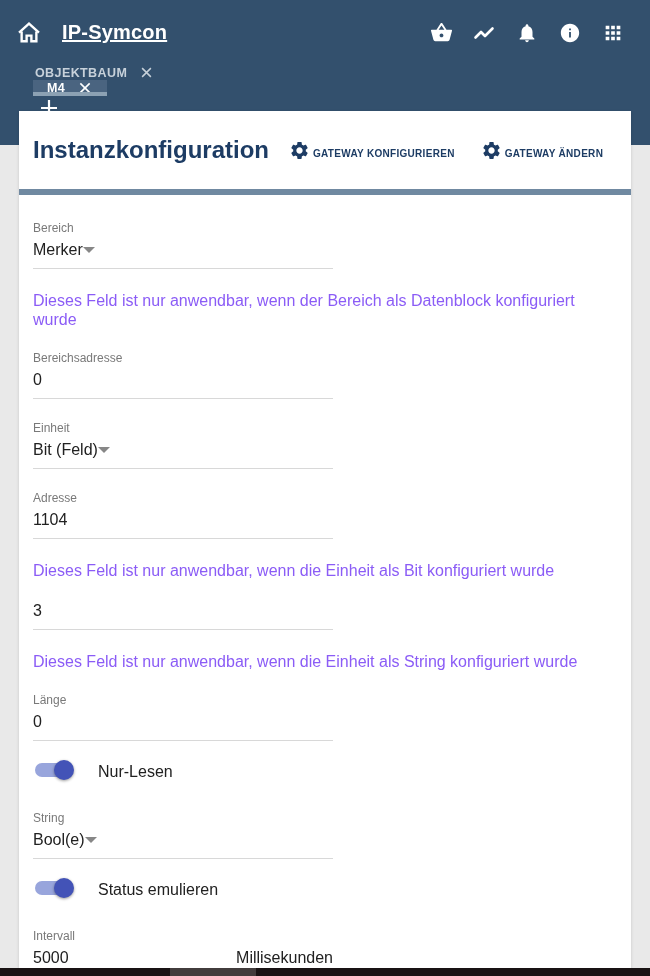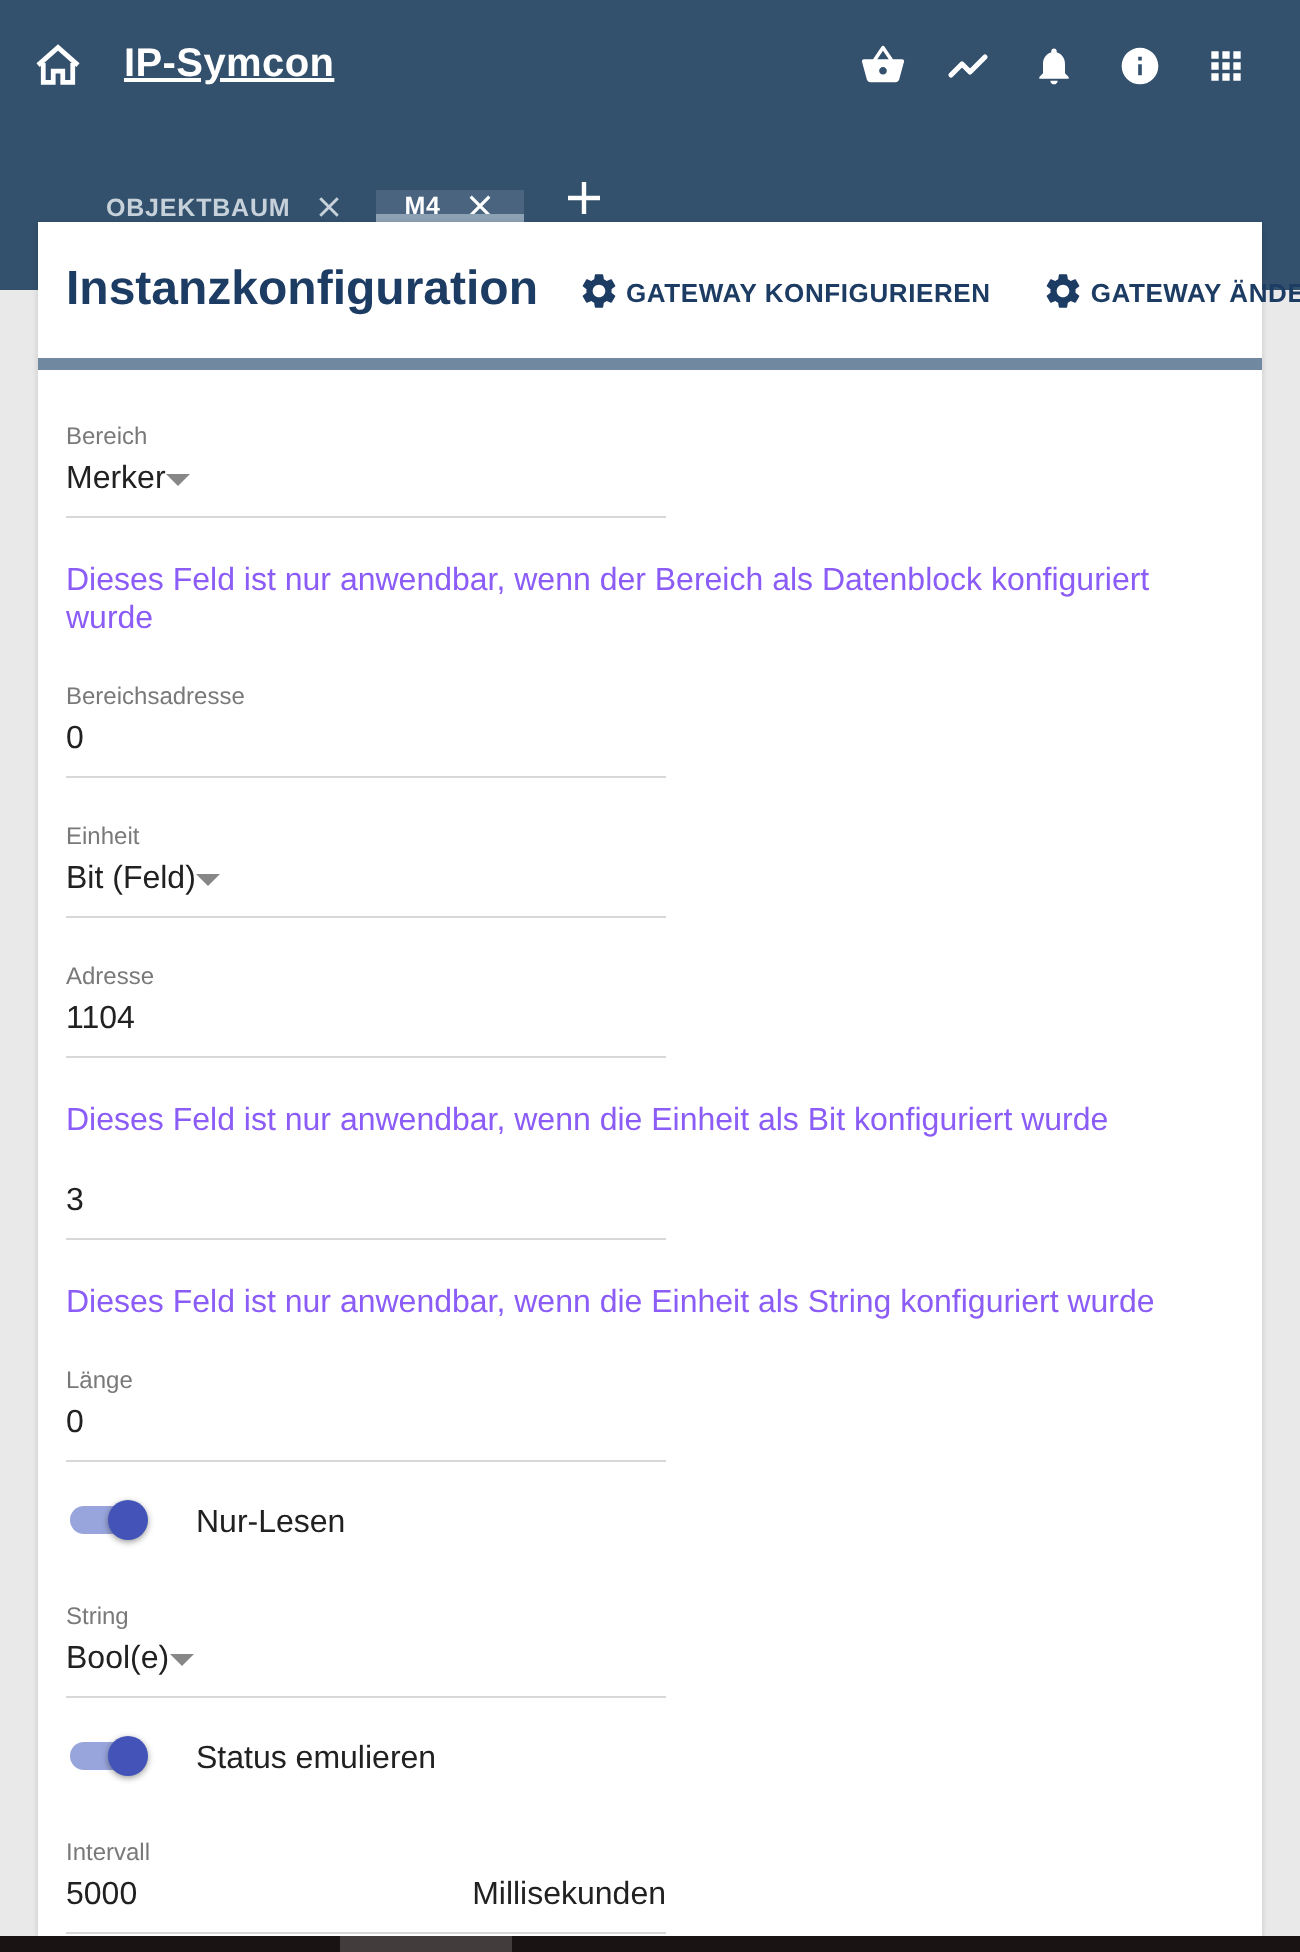--- a/index.html
+++ b/index.html
@@ -10,36 +10,36 @@
   .header { height:145px; background:#33506d; position:relative; }
   .topbar { height:65px; display:flex; align-items:center; padding:0 25px 0 16px; }
   .logo { display:flex; align-items:center; gap:20px; color:#fff; cursor:pointer;text-decoration:underline; }
   .logo svg { display:block; }
   .app-title { font-size:20px; font-weight:bold; color:#fff; letter-spacing:0.2px; }
   .topbar-spacer { flex:1; }
   .topbar-icons { display:flex; align-items:center; gap:19px; }
   .icon-btn { width:24px; height:24px; display:flex; align-items:center; justify-content:center; cursor:pointer; }
   .icon-btn svg { display:block; }
 
-  .tabbar { display:flex; align-items:flex-end; height:46px; padding-left:51px; }
+  .tabbar { display:flex; align-items:flex-start; height:46px; padding-left:33px;flex-direction:column; }
   .tab { display:flex; align-items:center; gap:12px; padding:0 2px; margin-right:14px;
          font-size:12.5px; font-weight:bold; letter-spacing:0.4px; color:#c7d1da; cursor:pointer; }
   .tab .tab-close { display:flex; align-items:center; }
   .tab.active { background:#4a6480; color:#ffffff; padding:0 14px; position:relative; }
   .tab.active::after { content:""; position:absolute; left:0; right:0; bottom:0; height:4px; background:#8ca1b3; }
   .tab-add { display:flex; align-items:center; padding:0 4px; cursor:pointer; }
 
   
   .card { position:relative; margin:-34px 19px 0 19px; background:#ffffff; height:857px;
           box-shadow:0 1px 3px rgba(0,0,0,0.15); }
-  .card-titlebar { height:68px; display:flex; align-items:center; padding:0 14px; }
+  .card-titlebar { height:78px; display:flex; align-items:center; padding:0 14px; }
   .page-title { font-size:24px; font-weight:bold; color:#1d3c64; margin-right:20px; white-space:nowrap; }
   .tool-action { display:flex; align-items:flex-end; gap:3px; color:#1d3c64; cursor:pointer; margin-right:26px; }
   .tool-action svg { display:block; }
-  .tool-action .tool-label { font-size:13px; font-weight:bold; letter-spacing:0.3px; padding-bottom:2px; white-space:nowrap; }
+  .tool-action .tool-label { font-size:10px; font-weight:bold; letter-spacing:0.3px; padding-bottom:2px; white-space:nowrap; }
   .vdivider { width:2px; height:32px; background:#1d3c64; margin:0 22px 0 2px; }
 
   .hdivider { height:6px; background:#7089a1; }
 
   
   .content { padding:26px 14px 0 14px; }
   .field { width:300px; margin-bottom:22px; }
   .f-label { font-size:12px; color:#797979; margin-bottom:6px; }
   .f-control { display:flex; align-items:center; justify-content:flex-start;
                padding-bottom:9px; border-bottom:1px solid #d8d8d8; }

